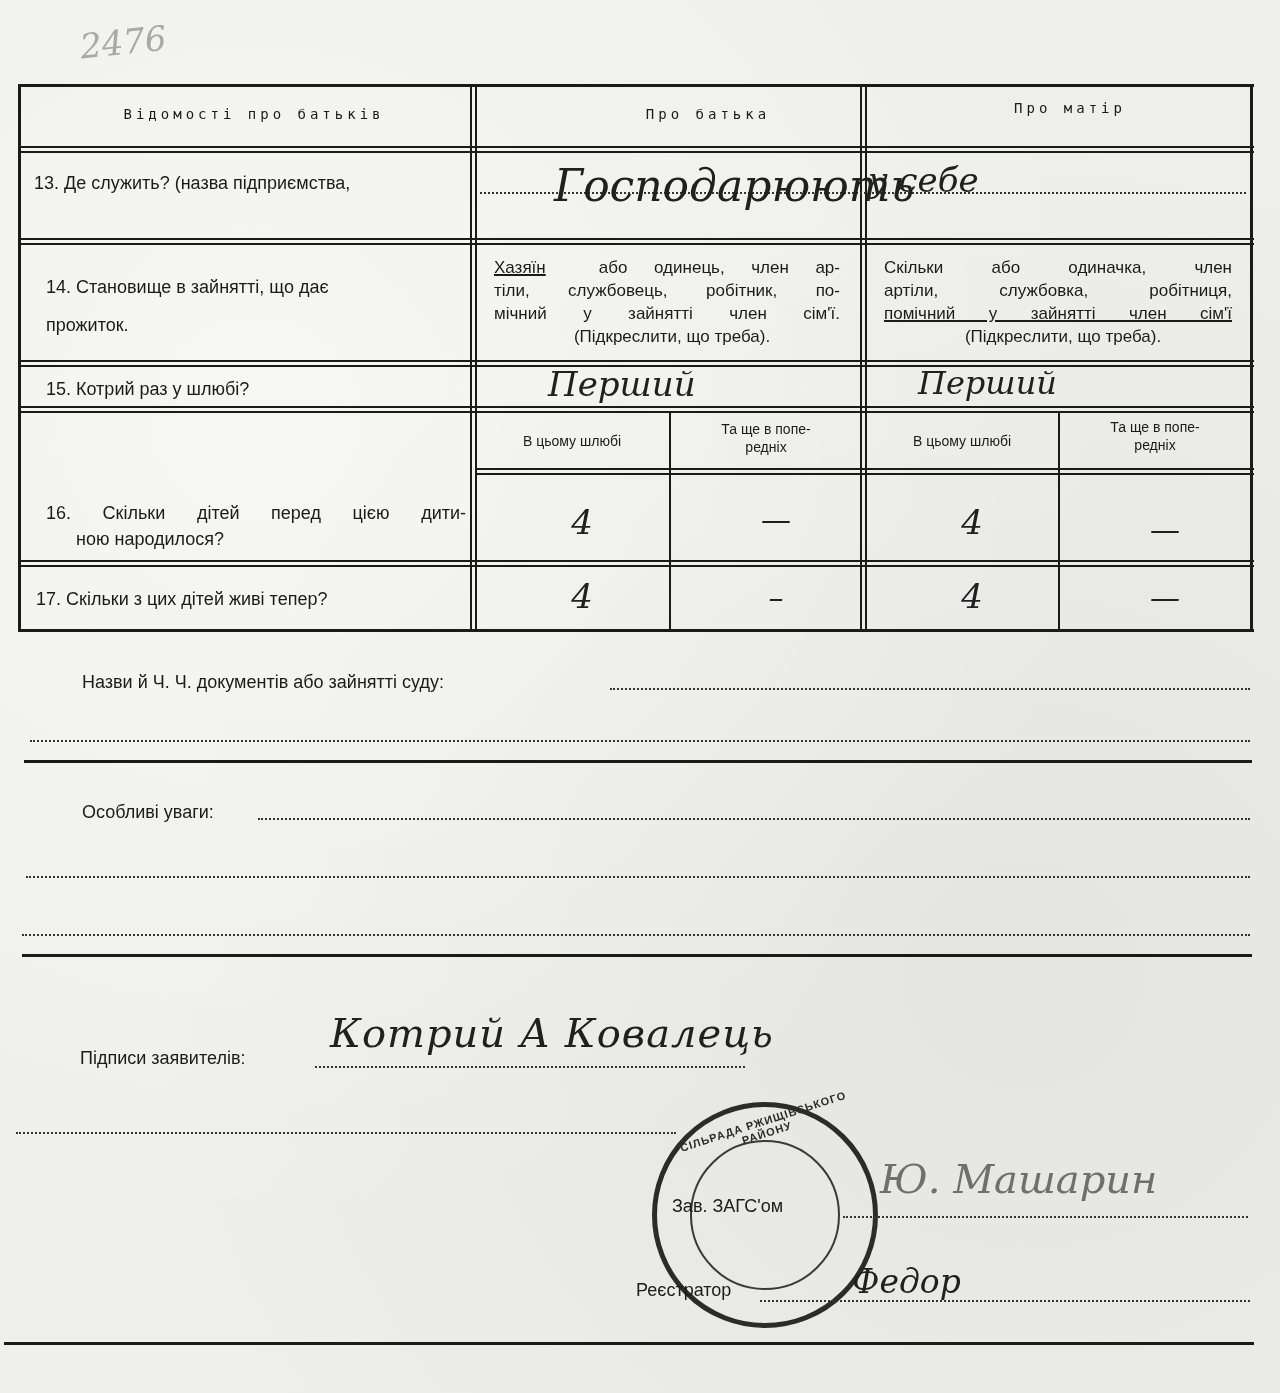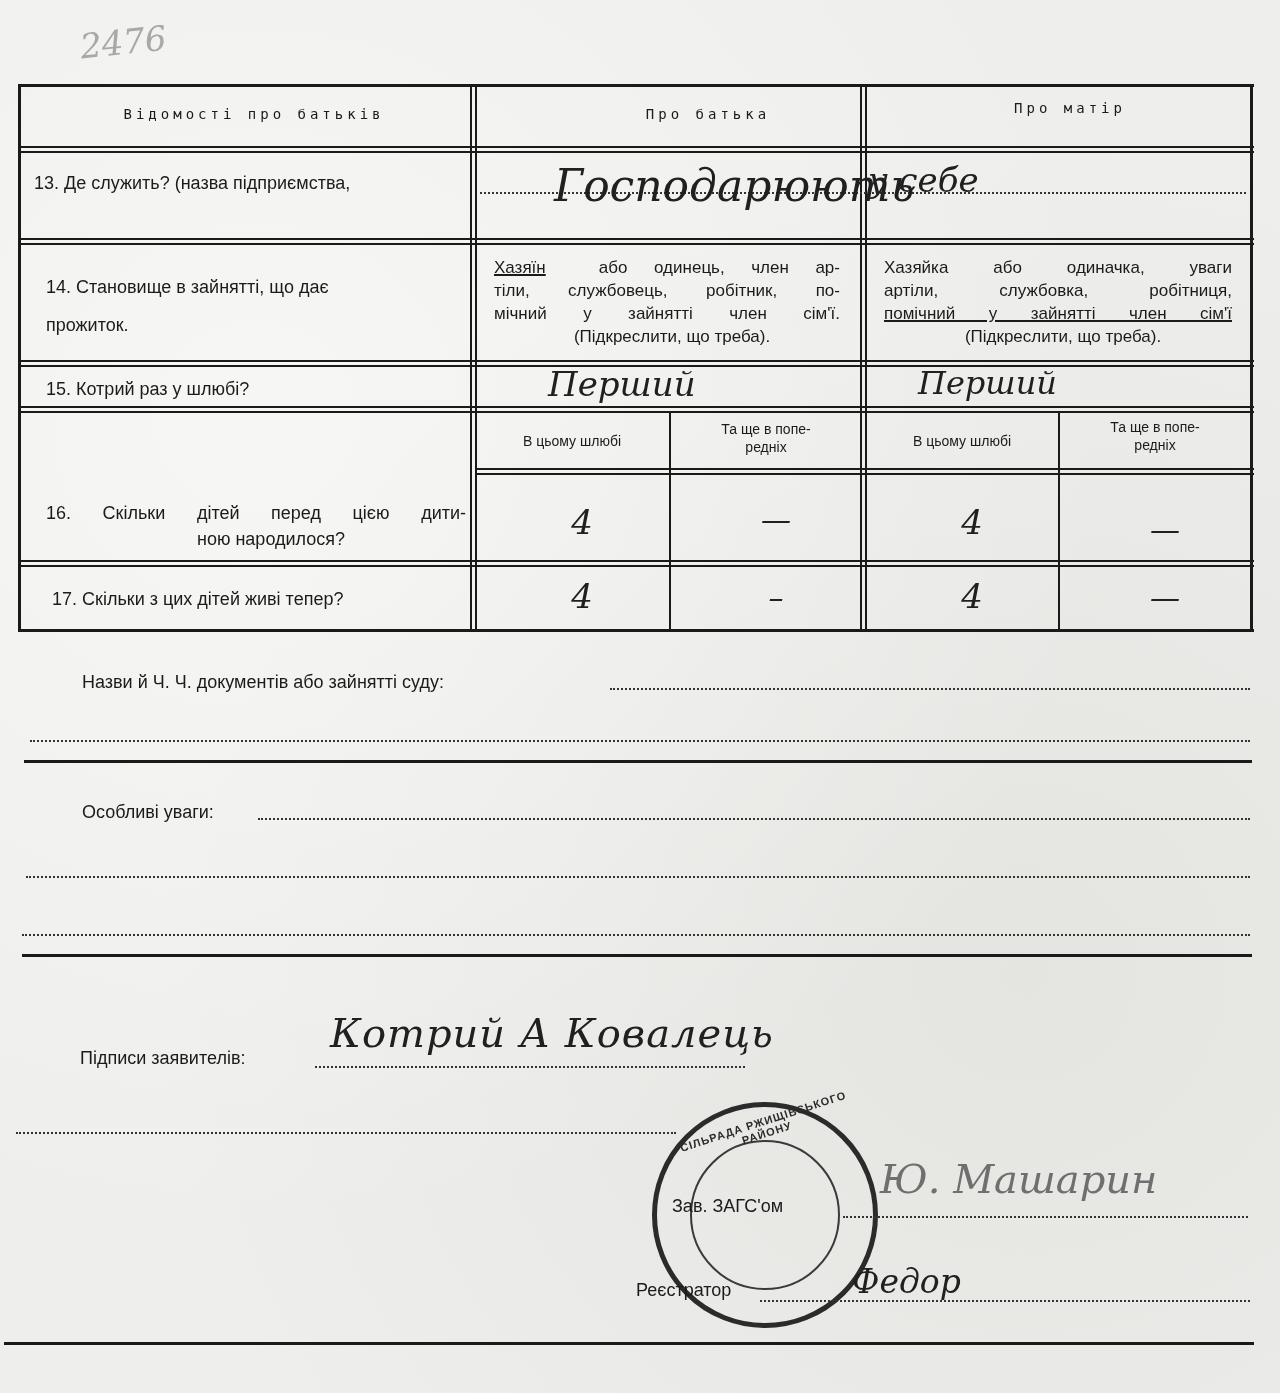--- a/index.html
+++ b/index.html
@@ -71,21 +71,21 @@
   <div class="abs form-text" style="left:476px; top:172px; width:346px;">
     <div class="cell-text">
       <span style="text-decoration:underline; text-decoration-thickness:2px;">Хазяїн</span>
       <span>&nbsp;або одинець, член ар-</span>
     </div>
     <div class="cell-text">тіли, службовець, робітник, по-</div>
     <div class="cell-text">мічний у зайнятті член сім'ї.</div>
     <div class="cell-text center" style="text-align-last:center;">(Підкреслити, що треба).</div>
   </div>
   <div class="abs form-text" style="left:866px; top:172px; width:348px;">
-    <div class="cell-text">Хазяйка або одиначка, уваги</div>
+    <div class="cell-text">Скільки або одиначка, член</div>
     <div class="cell-text">артіли, службовка, робітниця,</div>
     <div class="cell-text" style="text-decoration:underline; text-decoration-thickness:2px;">помічний у зайнятті член сім'ї</div>
     <div class="cell-text center" style="text-align-last:center;">(Підкреслити, що треба).</div>
   </div>
   <div class="abs dbl-h" style="left:0; top:276px; width:1236px;"></div>
 
   <div class="abs form-text q" style="left:28px; top:292px;">15. Котрий раз у шлюбі?</div>
   <div class="abs hand" style="left:530px; top:280px; font-size:34px;">Перший</div>
   <div class="abs hand" style="left:900px; top:280px; font-size:32px;">Перший</div>
   <div class="abs dbl-h" style="left:0; top:322px; width:1236px;"></div>
@@ -99,29 +99,29 @@
   </div>
   <div class="abs sub form-text" style="left:848px; top:348px; width:192px;">В цьому шлюбі</div>
   <div class="abs sub form-text" style="left:1042px; top:334px; width:190px;">
     <div>Та ще в попе-</div>
     <div>редніх</div>
   </div>
   <div class="abs dbl-h" style="left:458px; top:384px; width:778px;"></div>
 
   <div class="abs form-text q" style="left:28px; top:416px; width:420px;">
     <div style="text-align:justify; text-align-last:justify;">16. Скільки дітей перед цією дити-</div>
-    <div style="padding-left:30px;text-align:center;">ною народилося?</div>
+    <div style="padding-left:30px;">ною народилося?</div>
   </div>
   <div class="abs hand center" style="left:458px; top:418px; width:192px; font-size:34px;">4</div>
   <div class="abs hand center" style="left:653px; top:418px; width:190px; font-size:30px;">—</div>
   <div class="abs hand center" style="left:848px; top:418px; width:192px; font-size:34px;">4</div>
   <div class="abs hand center" style="left:1042px; top:428px; width:190px; font-size:30px;">—</div>
   <div class="abs dbl-h" style="left:0; top:476px; width:1236px;"></div>
 
-  <div class="abs form-text q" style="left:34px; top:502px;">17. Скільки з цих дітей живі тепер?</div>
+  <div class="abs form-text q" style="left:18px; top:502px;">17. Скільки з цих дітей живі тепер?</div>
   <div class="abs hand center" style="left:458px; top:492px; width:192px; font-size:34px;">4</div>
   <div class="abs hand center" style="left:653px; top:496px; width:190px; font-size:30px;">–</div>
   <div class="abs hand center" style="left:848px; top:492px; width:192px; font-size:34px;">4</div>
   <div class="abs hand center" style="left:1042px; top:496px; width:190px; font-size:30px;">—</div>
 </div>
 
 <div class="abs form-text" style="left:82px; top:672px; font-size:18px;">Назви й Ч. Ч. документів або зайнятті суду:</div>
 <div class="abs line-dotted" style="left:610px; top:688px; width:640px;"></div>
 <div class="abs line-dotted" style="left:30px; top:740px; width:1220px;"></div>
 <div class="abs line-solid" style="left:24px; top:760px; width:1228px;"></div>

